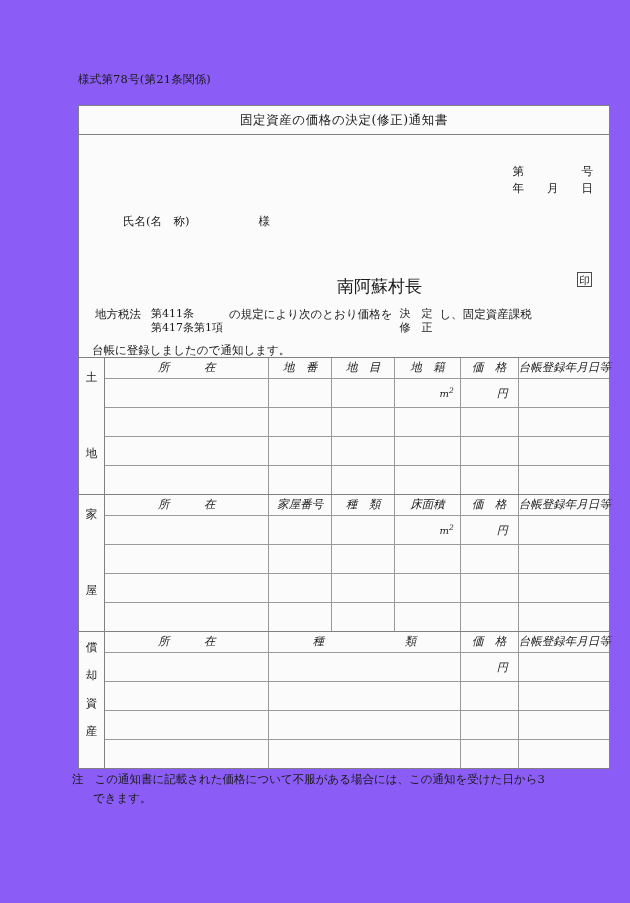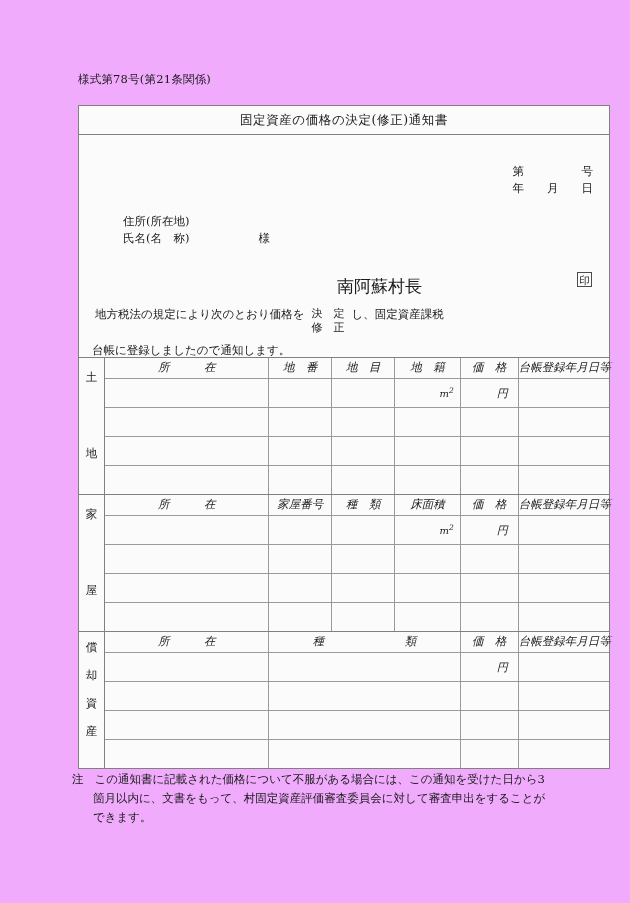--- a/index.html
+++ b/index.html
@@ -13,21 +13,21 @@
     font-family: "DejaVu Serif", "Liberation Serif", serif;
     color: #1a1a1a;
     position: relative;
     overflow: hidden;
   }
   .page {
     position: absolute;
     left: 0; top: 0;
     width: 630px;
     height: 903px;
-    background: #f0abfc;
+    background: #8b5cf6;
   }
 
   
   .form-no {
     position: absolute;
     left: 78px;
     top: 72px;
     font-size: 11.5px;
     letter-spacing: 0.2px;
     white-space: nowrap;
@@ -233,30 +233,33 @@
     </div>
 
     <div class="letter">
 
       <div class="doc-no">
         <span class="row1">第　　　　　号</span>
         <span class="row2">年　　月　　日</span>
       </div>
 
       <div class="addressee">
-        <span class="line ad-indent">住所(所在地)</span>
         <span class="line ad-indent"><span>氏名(名　称)</span>　　　　　　<span>様</span></span>
       </div>
 
       <div class="issuer">南阿蘇村長</div>
       <div class="seal-box">印</div>
 
       <div class="legal">
         <div class="legal-row1">
           <span class="legal-lbl">地方税法</span>
+          <span class="stack stack-art">
+            <span>第411条</span>
+            <span>第417条第1項</span>
+          </span>
           <span>の規定により次のとおり価格を</span>
           <span class="stack">
             <span>決　定</span>
             <span>修　正</span>
           </span>
           <span>し、固定資産課税</span>
         </div>
         <div class="legal-row2">台帳に登録しましたので通知します。</div>
       </div>
 
@@ -442,17 +445,16 @@
           </tr>
         </tbody>
           </table>
       </div>
     </div>
 
   </div>
 
   <div class="note">
     <div class="note-line note-l1"><span class="note-mark">注</span><span>この通知書に記載された価格について不服がある場合には、この通知を受けた日から3</span></div>
-    <div class="note-line note-l2">箇月以内に、文書をもって、村固定資産評価審査委員会に対して審査申出をすることが</div>
     <div class="note-line note-l3">できます。</div>
   </div>
 
 </div>
 
 </body></html>

